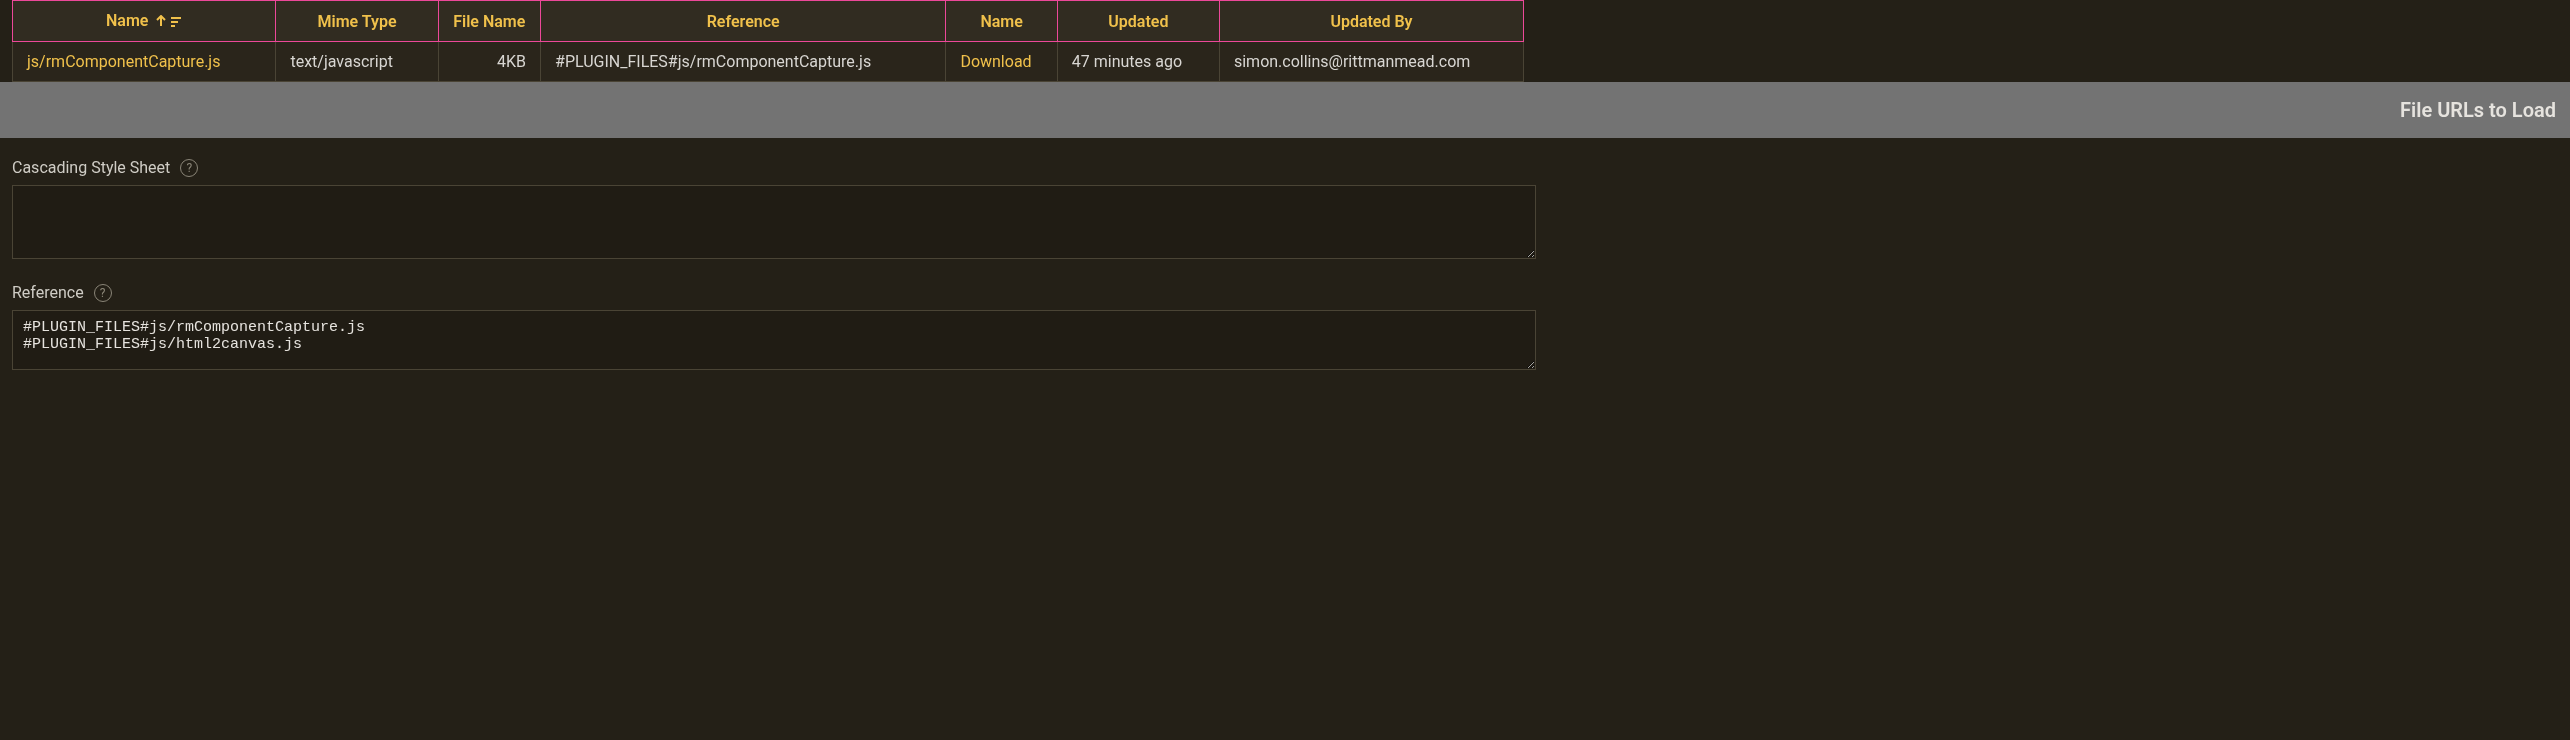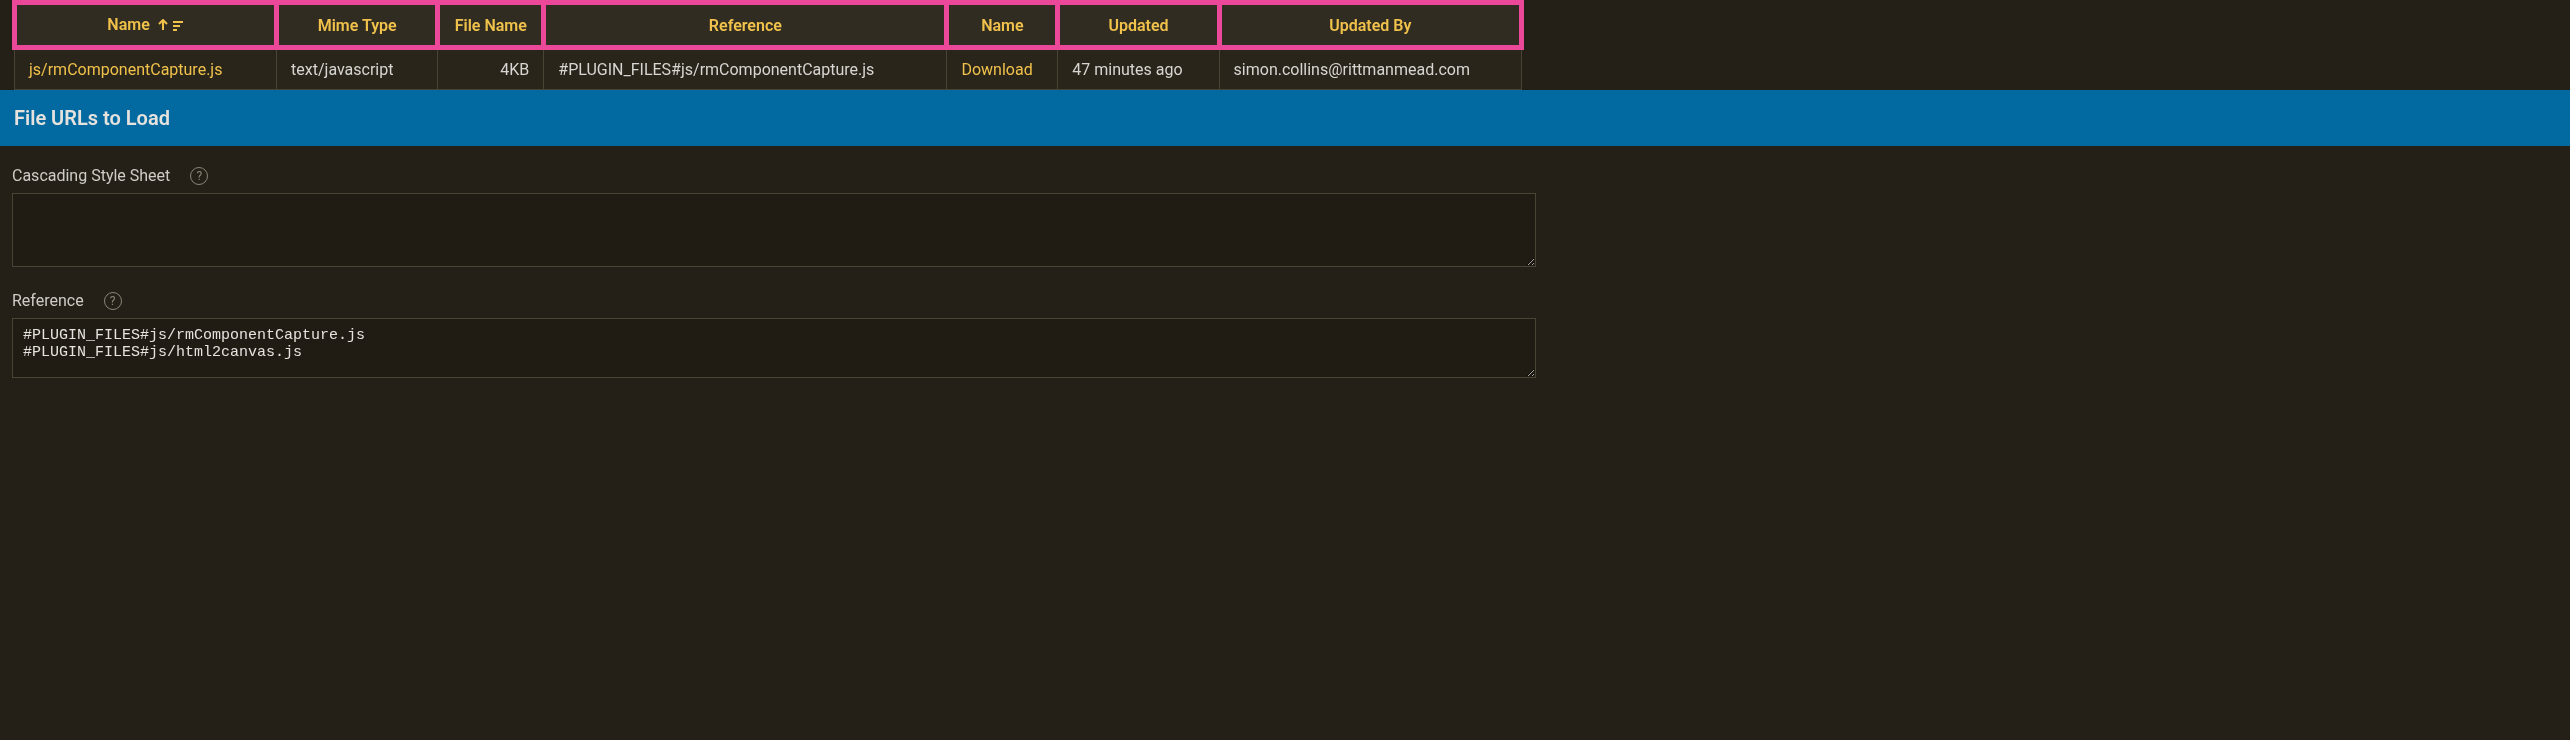--- a/index.html
+++ b/index.html
@@ -17,21 +17,21 @@
     border-collapse: collapse;
     margin: 0 0 0 0;
   }
   table.report th {
     background: #312c21;
     color: #f0c14b;
     font-weight: 600;
     font-size: 16px;
     padding: 10px 14px;
     text-align: center;
-    border: 5px solid #ec4899;
+    border: 1px solid #ec4899;
     white-space: nowrap;
     margin-top: 29px;
   }
   table.report th .sort-ic {
     display: inline-flex;
     align-items: center;
     gap: 4px;
     margin-left: 4px;
     vertical-align: middle;
   }
@@ -49,33 +49,34 @@
   .ta-left   { text-align: left; }
   .ta-right  { text-align: right; }
   .pagination {
     width: 1512px;
     text-align: right;
     color: #d8d6d2;
     font-size: 16px;
     padding: 8px 14px 18px 0;
   }
   .section-hdr {
-    background: #0369a1;
+    background: #737373;
     color: #e6e3de;
     font-size: 20px;
     font-weight: 600;
     padding: 16px 14px;
     margin: 0 0 0 -12px;
     width: calc(100% + 24px);
+    text-align: right;
   }
   .field-block { padding: 12px 0 0 0; width: 1524px; }
   .field-label {
     display: flex;
     align-items: center;
-    gap: 20px;
+    gap: 10px;
     color: #cfccc5;
     font-size: 16px;
     margin: 8px 0 8px 0;
   }
   .help-ic {
     width: 18px; height: 18px;
     border: 1px solid #8a8577;
     border-radius: 50%;
     display: inline-flex;
     align-items: center;

